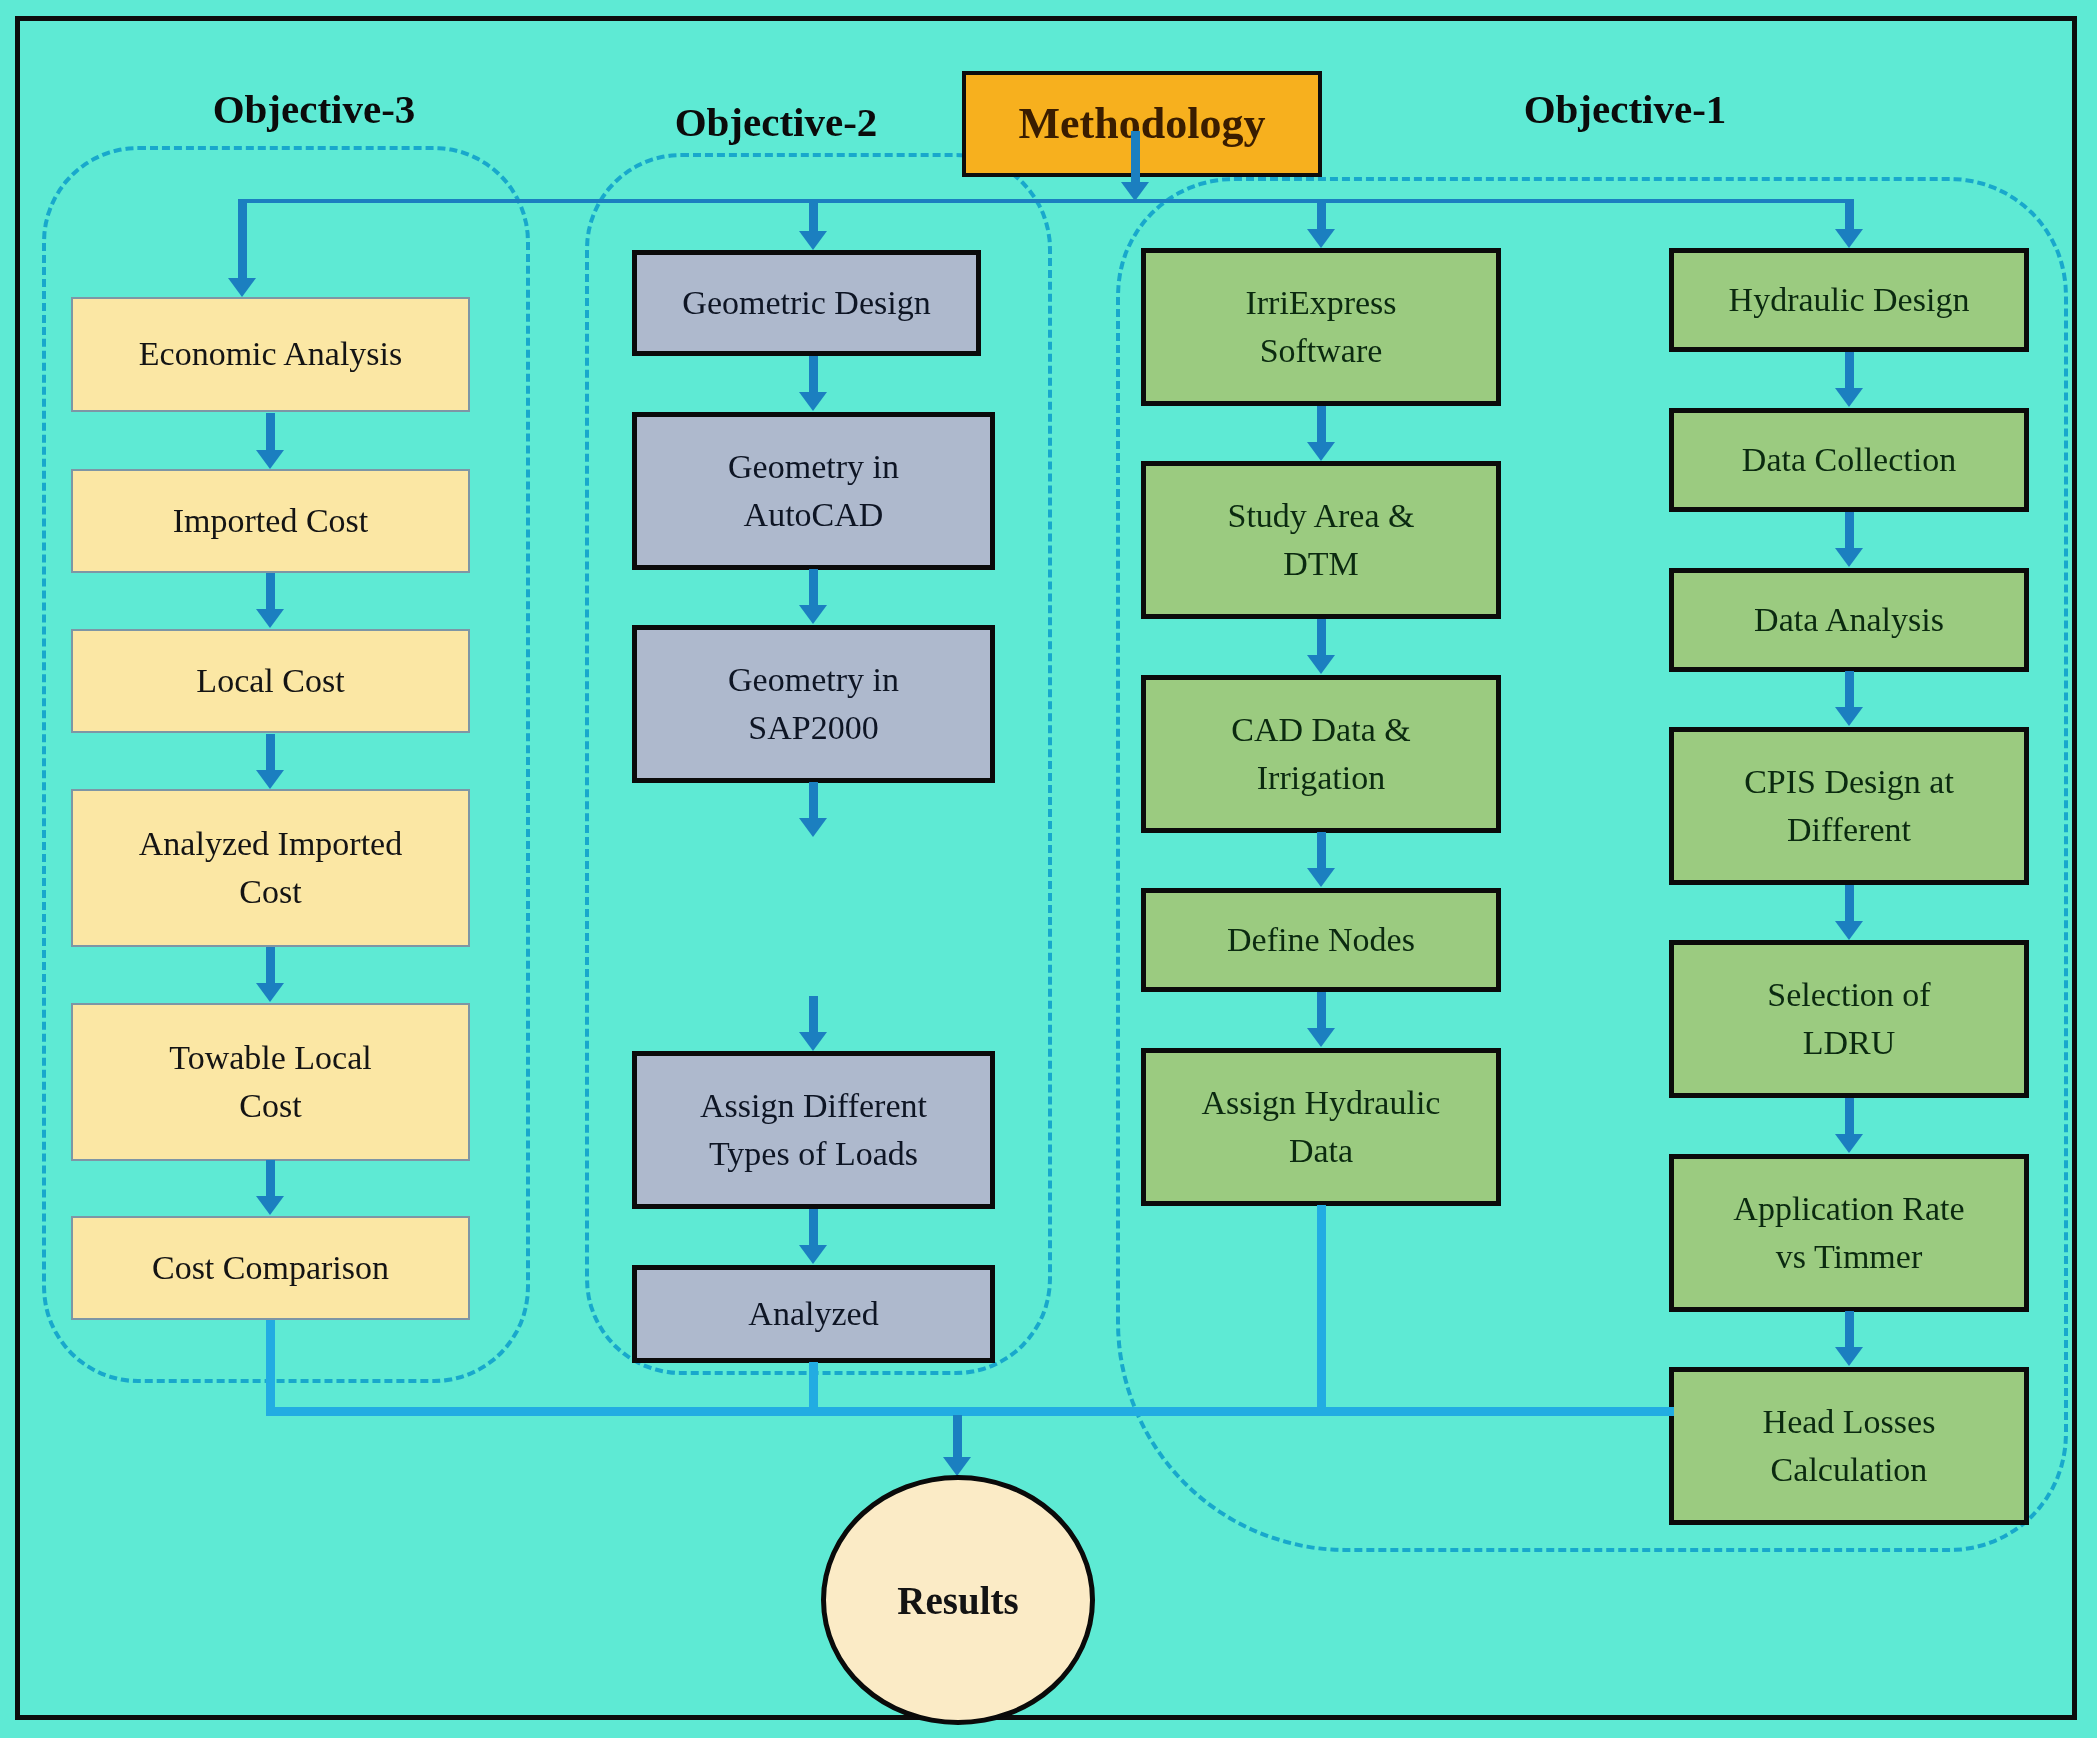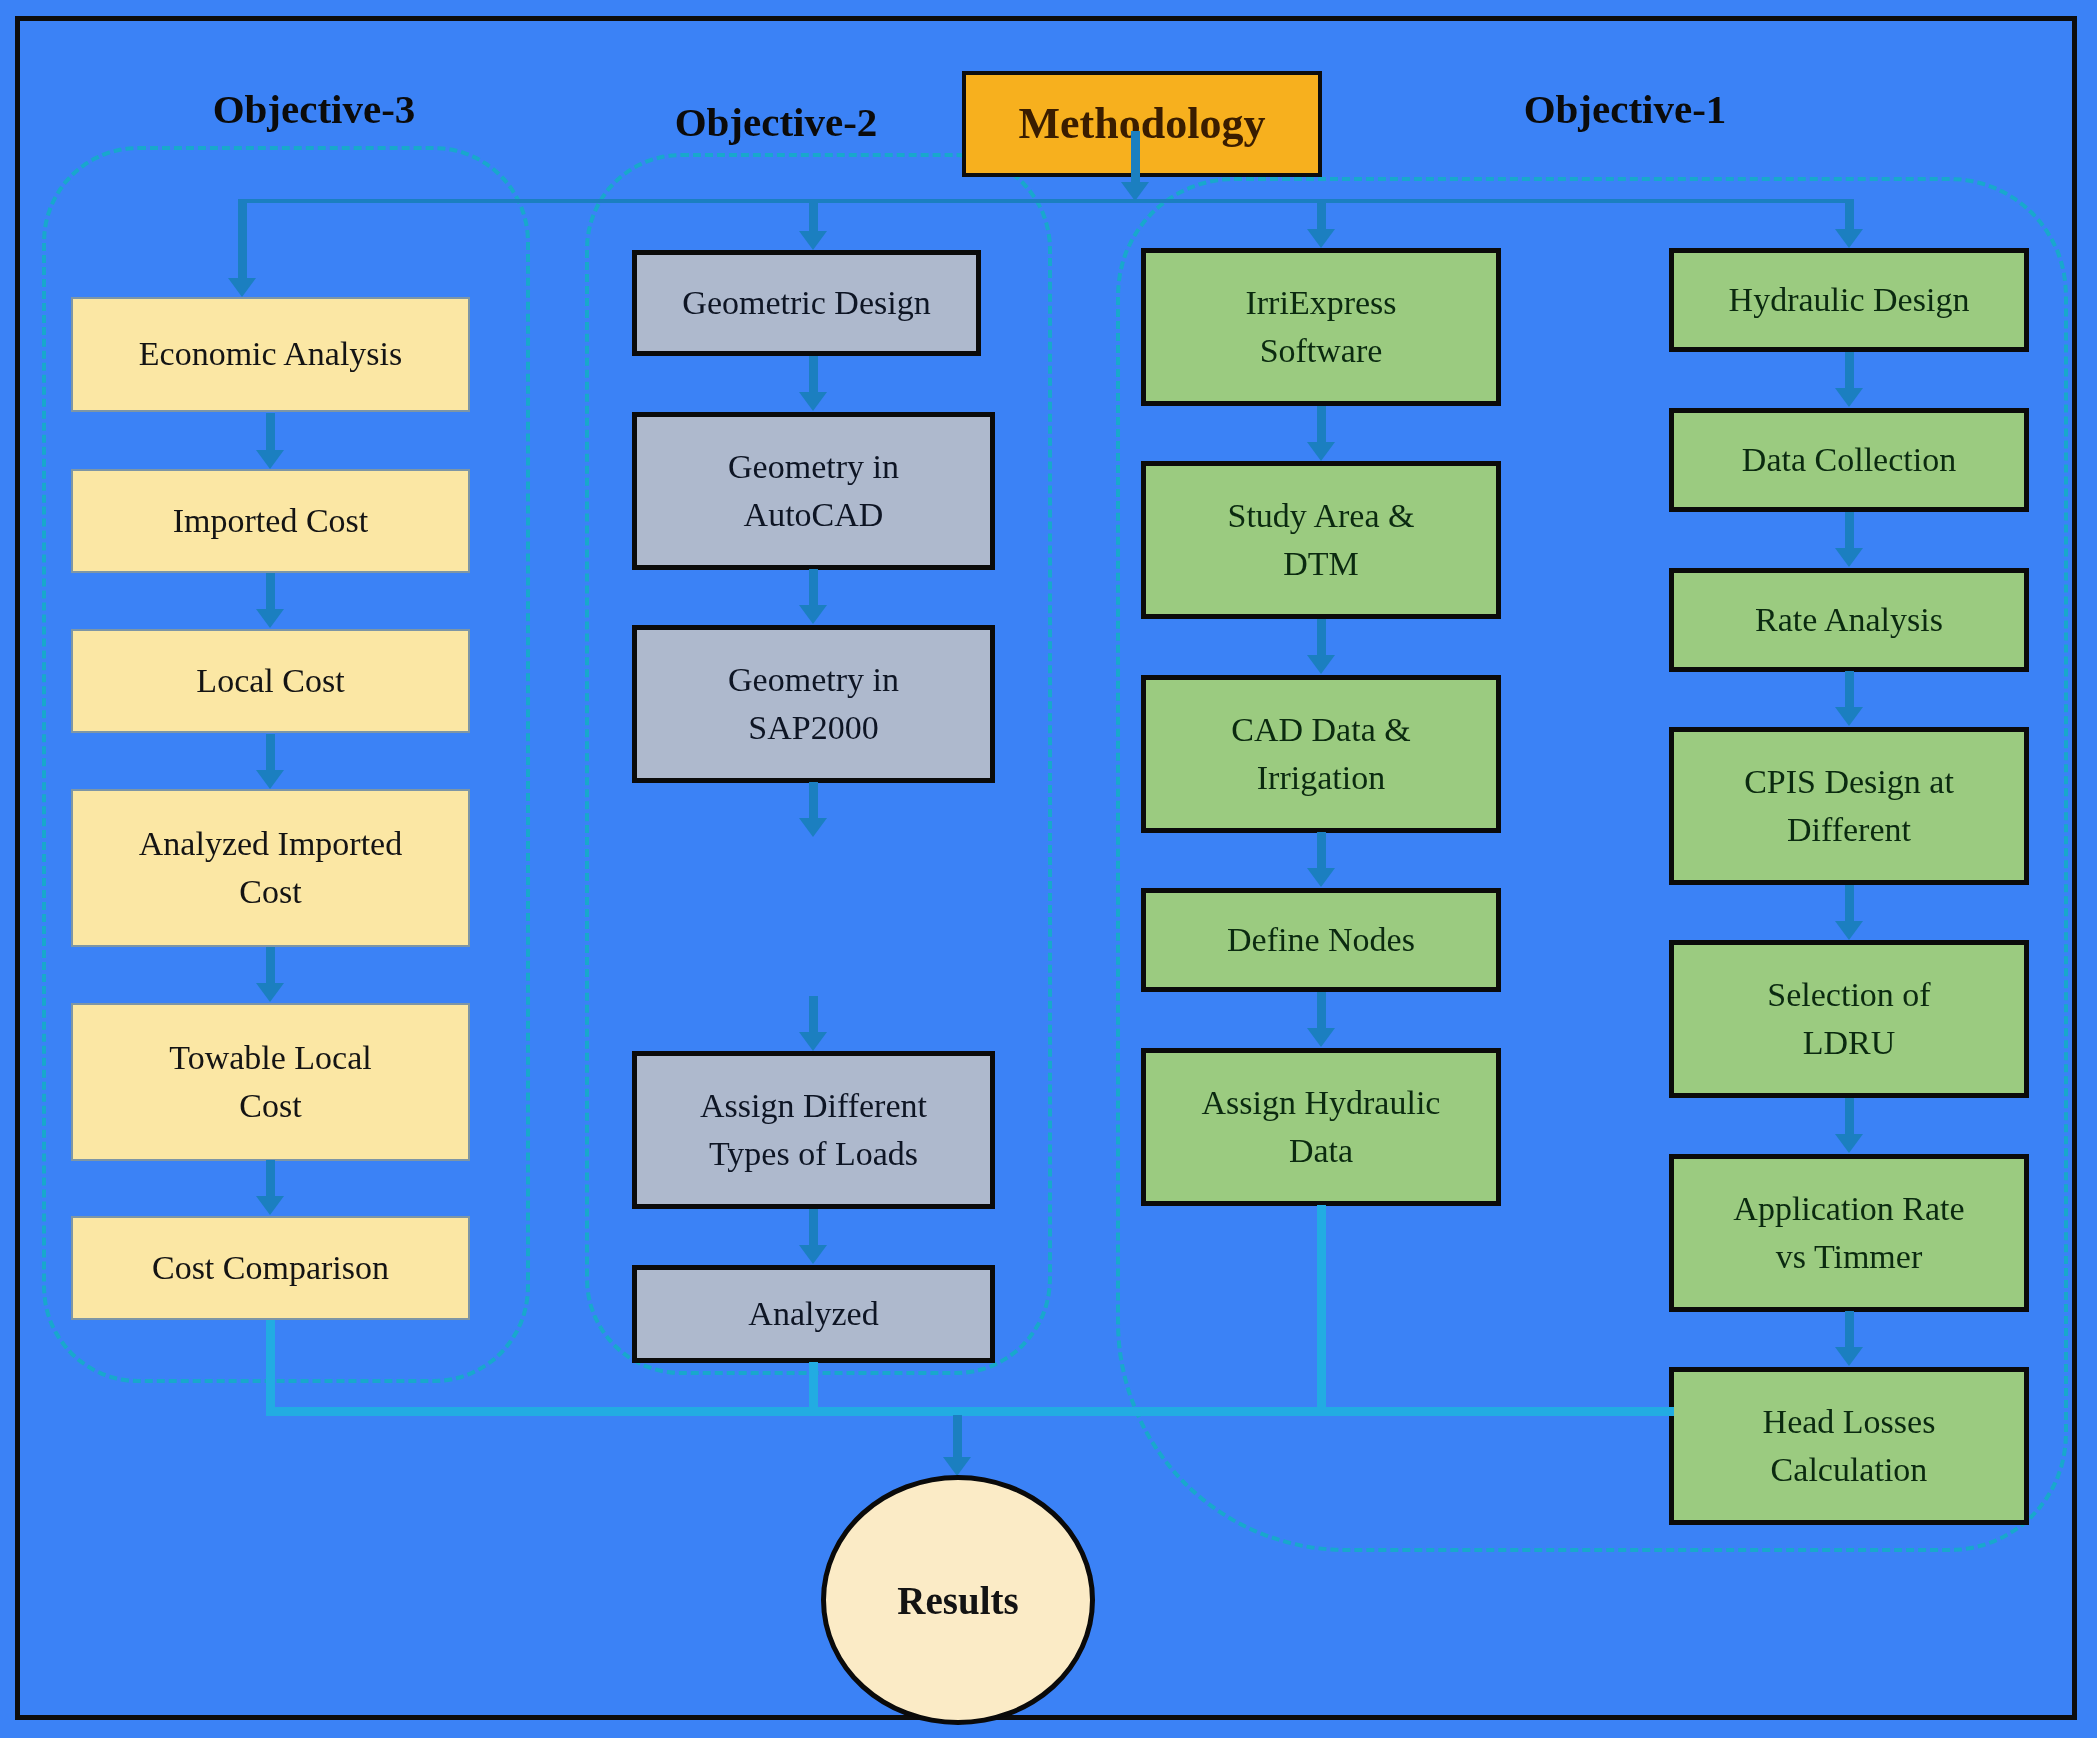--- a/index.html
+++ b/index.html
@@ -7,21 +7,21 @@
     padding: 0;
     background: #ffffff;
     width: 2097px;
     height: 1739px;
     font-family: "Liberation Serif", "DejaVu Serif", serif;
   }
   .canvas {
     position: relative;
     width: 2097px;
     height: 1739px;
-    background: #3b82f6;
+    background: #5eead4;
     overflow: hidden;
   }
   .frame {
     position: absolute;
     left: 15px; top: 16px;
     width: 2062px; height: 1704px;
     border: 5.4px solid #0d0d0d;
     box-sizing: border-box;
   }
   .hdr {
@@ -176,21 +176,21 @@
   <div class="box green" style="left:1141px;top:1048px;width:360px;height:158px">Assign Hydraulic
 Data</div>
 
   <div class="va" style="left:1317px;top:406px;height:36px"></div>
   <div class="va" style="left:1317px;top:619px;height:36px"></div>
   <div class="va" style="left:1317px;top:832px;height:36px"></div>
   <div class="va" style="left:1317px;top:992px;height:36px"></div>
 
   <div class="box green" style="left:1669px;top:248px;width:360px;height:104px">Hydraulic Design</div>
   <div class="box green" style="left:1669px;top:408px;width:360px;height:104px">Data Collection</div>
-  <div class="box green" style="left:1669px;top:568px;width:360px;height:104px">Rate Analysis</div>
+  <div class="box green" style="left:1669px;top:568px;width:360px;height:104px">Data Analysis</div>
   <div class="box green" style="left:1669px;top:727px;width:360px;height:158px">CPIS Design at
 Different</div>
   <div class="box green" style="left:1669px;top:940px;width:360px;height:158px">Selection of
 LDRU</div>
   <div class="box green" style="left:1669px;top:1154px;width:360px;height:158px">Application Rate
 vs Timmer</div>
   <div class="box green" style="left:1669px;top:1367px;width:360px;height:158px">Head Losses
 Calculation</div>
 
   <div class="va" style="left:1845px;top:352px;height:36px"></div>

